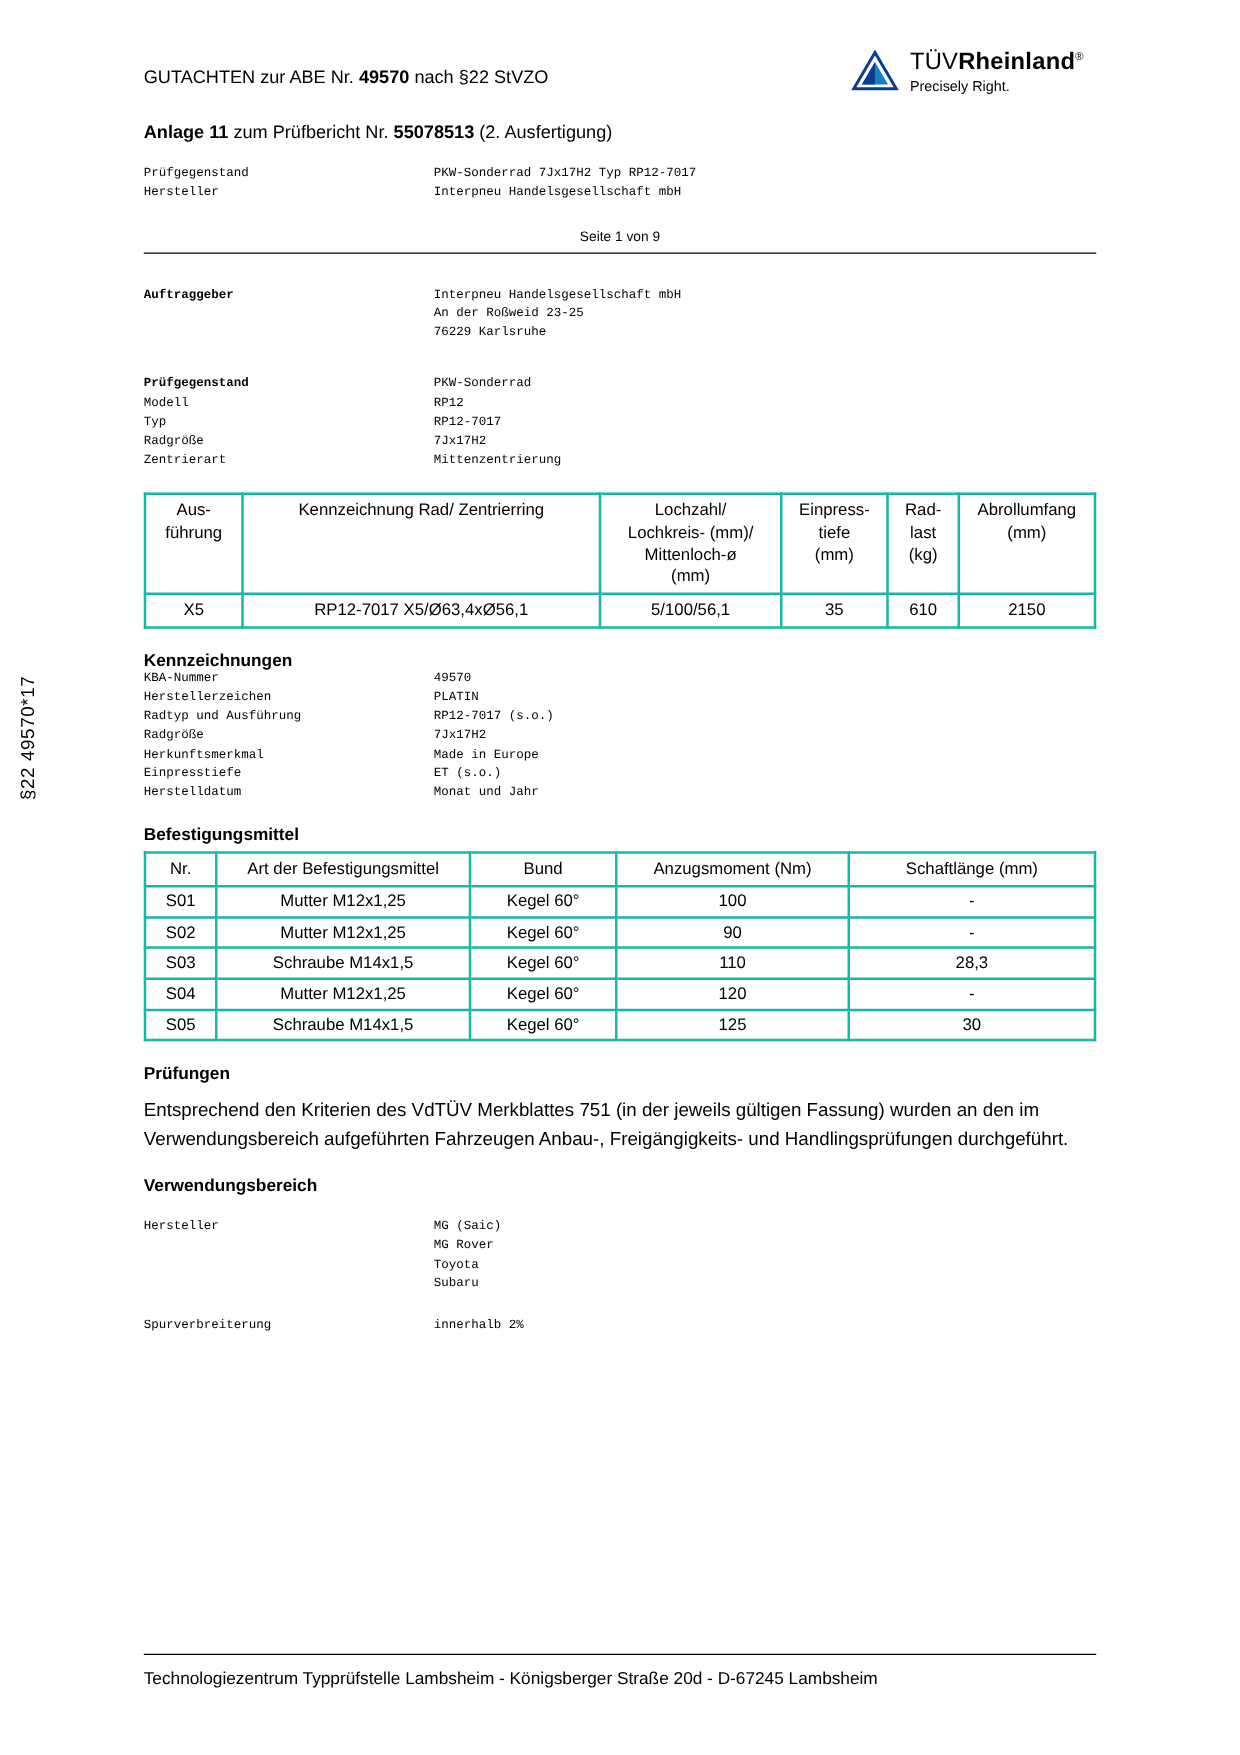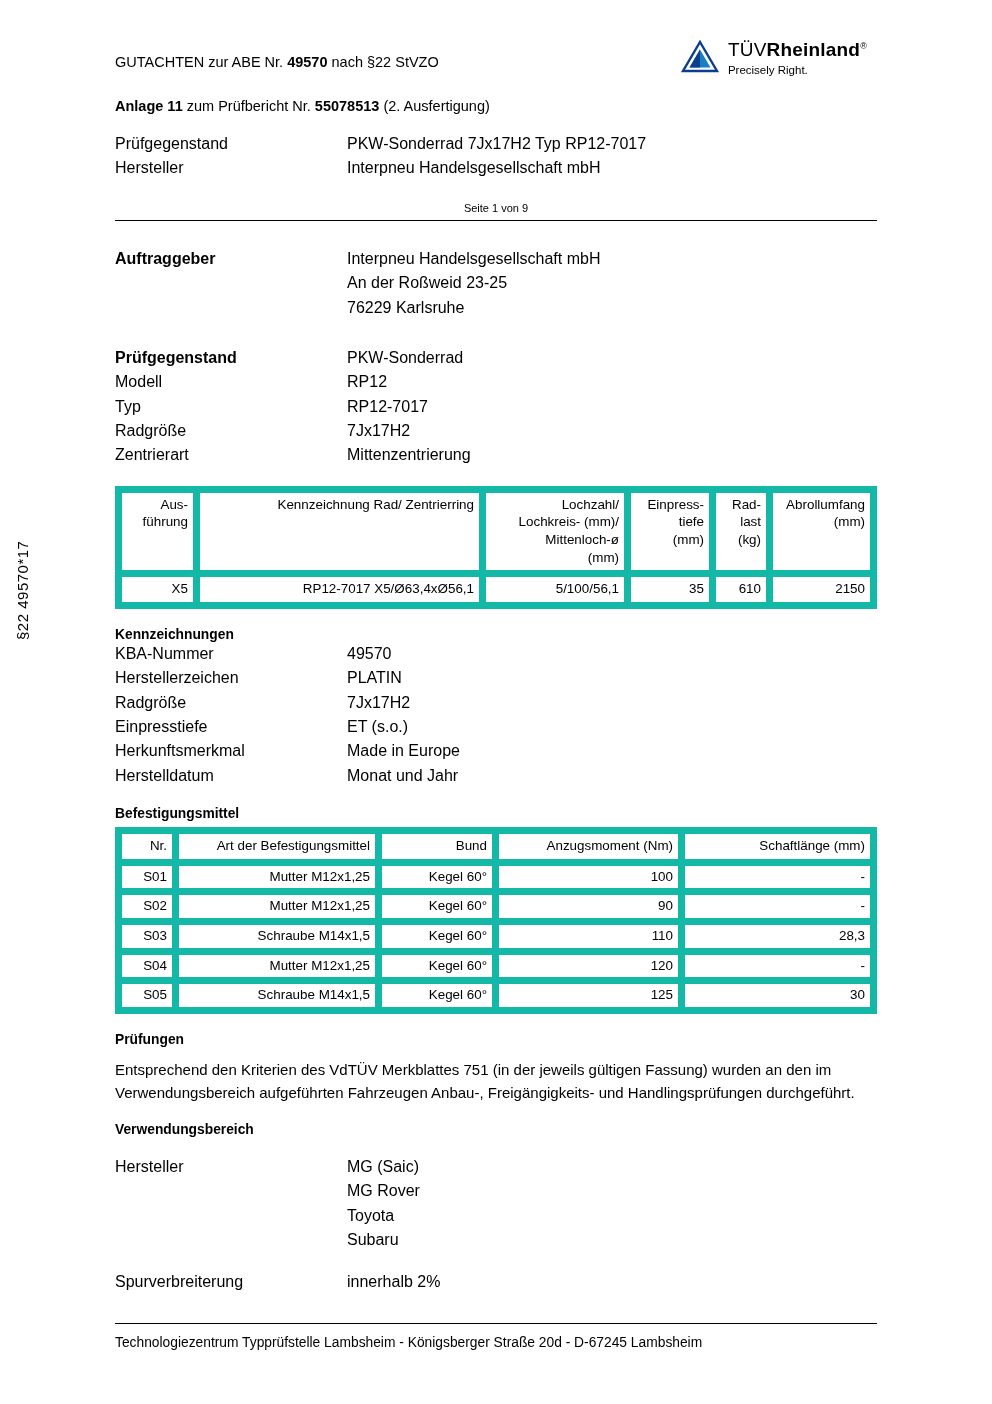--- a/index.html
+++ b/index.html
@@ -73,21 +73,22 @@
   .anlage {
     margin-top: 21px;
     font-size: 14.5px;
   }
   .anlage b { font-weight: bold; }
 
   
   .lv {
     display: flex;
     line-height: 1.52;
-    font-size: 16px;
+    font-size: 10px;
+    font-family: Liberation Mono, monospace;
   }
   .lv .lab { width: 232px; flex: none; }
   .lv .val { flex: 1; }
   .lv.bold .lab { font-weight: bold; }
   .block { margin-top: 0; }
 
   .seite {
     text-align: center;
     font-size: 11px;
     margin-top: 22px;
@@ -108,23 +109,23 @@
     font-size: 13.8px;
   }
 
   
   table.grid {
     border-collapse: collapse;
     width: 100%;
     font-size: 13.4px;
   }
   table.grid td, table.grid th {
-    border: 7px solid #14b8a6;
+    border: 2px solid #14b8a6;
     padding: 3px 5px 4px 5px;
-    text-align: right;
+    text-align: center;
     font-weight: normal;
     vertical-align: top;
     line-height: 1.32;
   }
   table.wheel col.c1 { width: 78px; }
   table.wheel col.c2 { width: 286px; }
   table.wheel col.c3 { width: 145px; }
   table.wheel col.c4 { width: 85px; }
   table.wheel col.c5 { width: 57px; }
   table.wheel col.c6 { width: auto; }
@@ -315,30 +316,34 @@
     <div class="block">
       <div class="lv">
         <div class="lab">KBA-Nummer</div>
         <div class="val">49570</div>
       </div>
       <div class="lv">
         <div class="lab">Herstellerzeichen</div>
         <div class="val">PLATIN</div>
       </div>
       <div class="lv">
+        <div class="lab">Radtyp und Ausführung</div>
+        <div class="val">RP12-7017 (s.o.)</div>
+      </div>
+      <div class="lv">
         <div class="lab">Radgröße</div>
         <div class="val">7Jx17H2</div>
       </div>
       <div class="lv">
+        <div class="lab">Herkunftsmerkmal</div>
+        <div class="val">Made in Europe</div>
+      </div>
+      <div class="lv">
         <div class="lab">Einpresstiefe</div>
         <div class="val">ET (s.o.)</div>
-      </div>
-      <div class="lv">
-        <div class="lab">Herkunftsmerkmal</div>
-        <div class="val">Made in Europe</div>
       </div>
       <div class="lv">
         <div class="lab">Herstelldatum</div>
         <div class="val">Monat und Jahr</div>
       </div>
     </div>
 
     <div class="gap-md"></div>
 
     <div class="sec-title">Befestigungsmittel</div>

